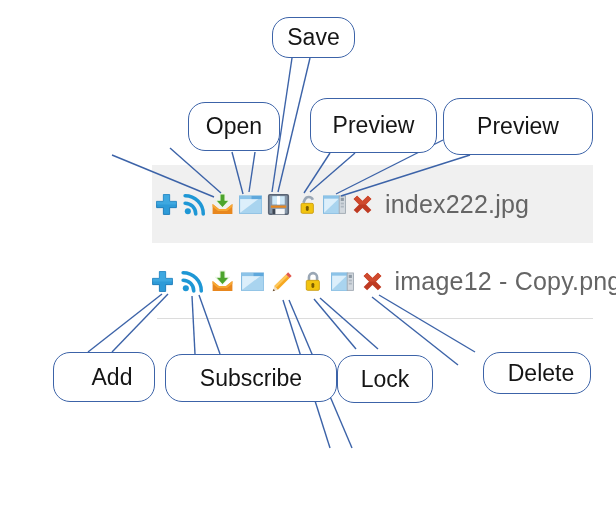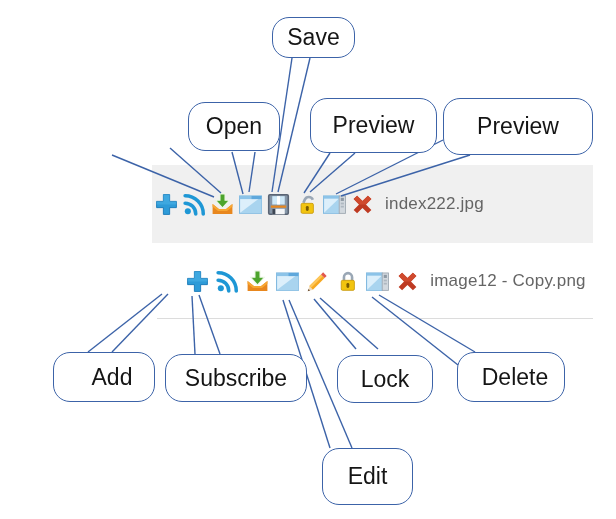--- a/index.html
+++ b/index.html
@@ -9,21 +9,21 @@
   }
   
   .file-row{position:absolute;display:flex;align-items:center;}
   .row1{left:152px;top:165px;width:441px;height:78px;background:#f0f0f0;padding-left:2px;box-sizing:border-box;}
   .row2{left:155px;top:262px;width:461px;height:38px;background:transparent;justify-content:center;}
   .iconbar{display:flex;align-items:center;}
   .row1 .iconbar{gap:3px;}
   .row2 .iconbar{gap:5px;}
   .tool-icon{width:25px;height:25px;display:inline-block;flex:0 0 auto;}
   .tool-icon svg{width:100%;height:100%;display:block;}
-  .filename{margin-left:10px;font-size:17px;color:#656565;white-space:nowrap;letter-spacing:0.2px;}
+  .filename{margin-left:10px;font-size:25px;color:#656565;white-space:nowrap;letter-spacing:0.2px;}
   .divider{position:absolute;left:157px;top:318px;width:436px;height:1px;background:#dcdcdc;}
   
   .callout{
     position:absolute;background:#ffffff;border:1.7px solid #3c63a8;border-radius:17px;
     display:flex;align-items:center;justify-content:center;
     font-size:23px;color:#151515;box-sizing:border-box;z-index:6;
   }
   
   #leaders{position:absolute;left:0;top:0;width:616px;height:519px;z-index:5;pointer-events:none;}
 </style>
@@ -226,21 +226,20 @@
 
 
   <div class="callout" style="left:188px;top:102px;width:92px;height:49px;">Open</div>
 
   <div class="callout" style="left:310px;top:98px;width:127px;height:55px;">Preview</div>
 
   <div class="callout" style="left:443px;top:98px;width:150px;height:57px;">Preview</div>
 
   <div class="callout" style="left:53px;top:352px;width:102px;height:50px;padding-left:16px;">Add</div>
 
-  <div class="callout" style="left:165px;top:354px;width:142px;height:48px;">Subscribe</div>
+  <div class="callout" style="left:165px;top:354px;width:172px;height:48px;">Subscribe</div>
 
   <div class="callout" style="left:337px;top:355px;width:96px;height:48px;">Lock</div>
 
-  <div class="callout" style="left:457px;top:352px;width:108px;height:50px;padding-left:8px;">Delete</div>
-
-  <div class="callout" style="left:322px;top:448px;width:91px;height:57px;">Edit</div>
+  <div class="callout" style="left:483px;top:352px;width:108px;height:42px;padding-left:8px;">Delete</div>
+
 
 </div>
 
 </body></html>

